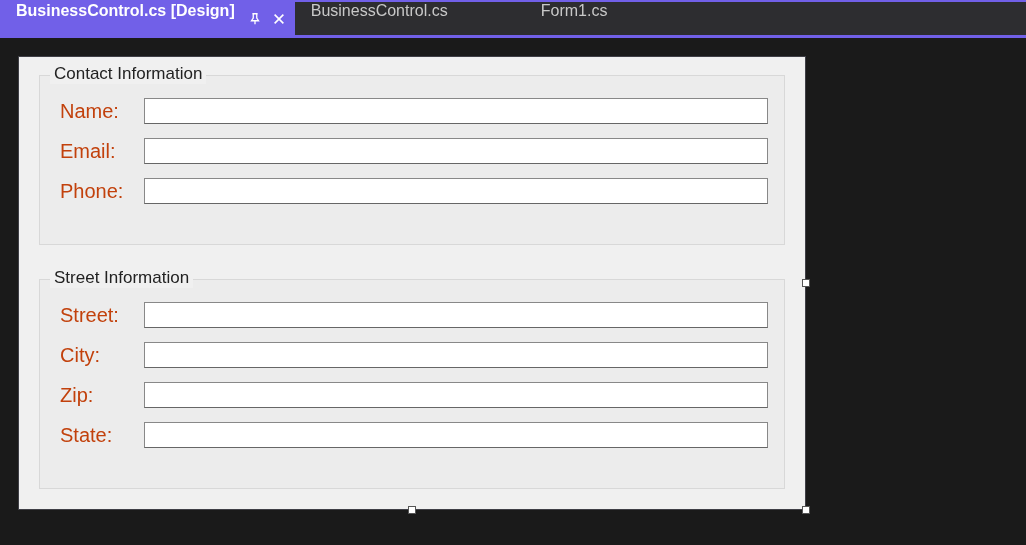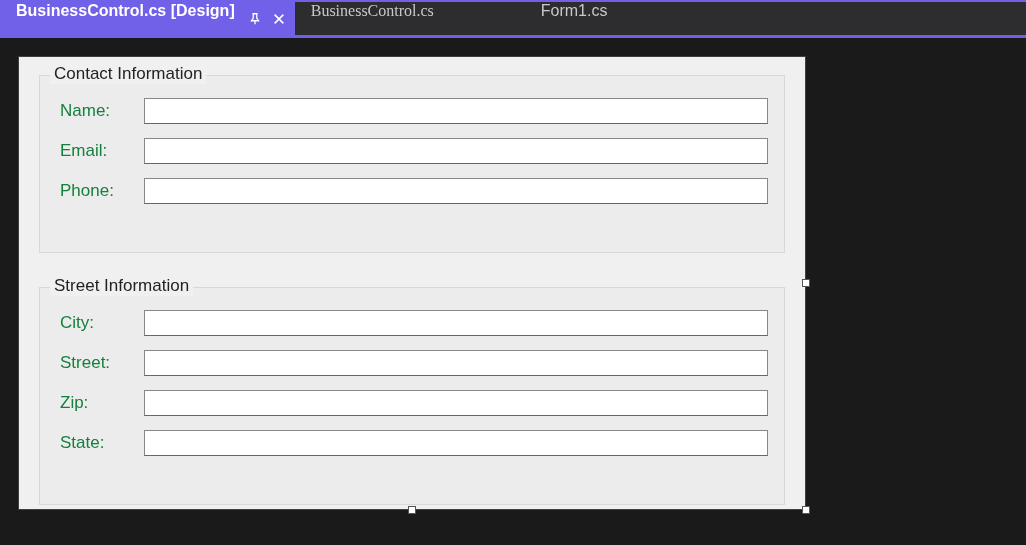--- a/index.html
+++ b/index.html
@@ -74,42 +74,42 @@
       border: 1px solid #555;
     }
     .handle-right { right: -5px; top: 50%; transform: translateY(-50%); }
     .handle-bottomright { right: -5px; bottom: -5px; }
     .handle-bottom { bottom: -5px; left: 50%; transform: translateX(-50%); }
 
     .groupbox {
       background: #ececec;
       border: 1px solid #d8d8d8;
       position: relative;
-      padding: 22px 16px 34px 16px;
+      padding: 22px 16px 26px 16px;
       margin-bottom: 34px;
     }
     .groupbox-title {
       position: absolute;
       top: -12px;
       left: 10px;
       background: #f0f0f0;
       padding: 0 4px;
       font-size: 17px;
       color: #222;
     }
     .form-row {
       display: flex;
       align-items: center;
       margin-bottom: 14px;
     }
     .form-row:last-child { }
     .form-label {
       width: 88px;
-      font-size: 17px;
-      color: #15803d;
+      font-size: 20px;
+      color: #c2410c;
       padding-left: 4px;
     }
     .form-input {
       flex: 1;
       height: 26px;
       background: #fff;
       border: 1px solid #888;
       border-bottom: 1px solid #666;
       padding: 2px 4px;
       font-size: 14px;
@@ -129,21 +129,21 @@
         </svg>
       </span>
       <span class="close-icon">
         <svg viewBox="0 0 16 16" stroke="currentColor" stroke-width="1.8">
           <line x1="3" y1="3" x2="13" y2="13"></line>
           <line x1="13" y1="3" x2="3" y2="13"></line>
         </svg>
       </span>
     </span>
   </div>
-  <div class="tab" style="min-width:230px;font-family:Liberation Serif, serif;">
+  <div class="tab" style="min-width:230px;">
     <span>BusinessControl.cs</span>
   </div>
   <div class="tab" style="min-width:160px;">
     <span>Form1.cs</span>
   </div>
 </div>
 
 <div class="design-area">
   <div class="control-surface">
 
@@ -161,25 +161,25 @@
       <div class="form-row">
         <span class="form-label">Phone:</span>
         <input class="form-input" value="" style="">
       </div>
     </div>
 
     <div class="groupbox">
       <span class="groupbox-title">Street Information</span>
 
       <div class="form-row">
-        <span class="form-label">City:</span>
+        <span class="form-label">Street:</span>
         <input class="form-input" value="" style="">
       </div>
       <div class="form-row">
-        <span class="form-label">Street:</span>
+        <span class="form-label">City:</span>
         <input class="form-input" value="" style="">
       </div>
       <div class="form-row">
         <span class="form-label">Zip:</span>
         <input class="form-input" value="" style="">
       </div>
       <div class="form-row">
         <span class="form-label">State:</span>
         <input class="form-input" value="" style="">
       </div>

